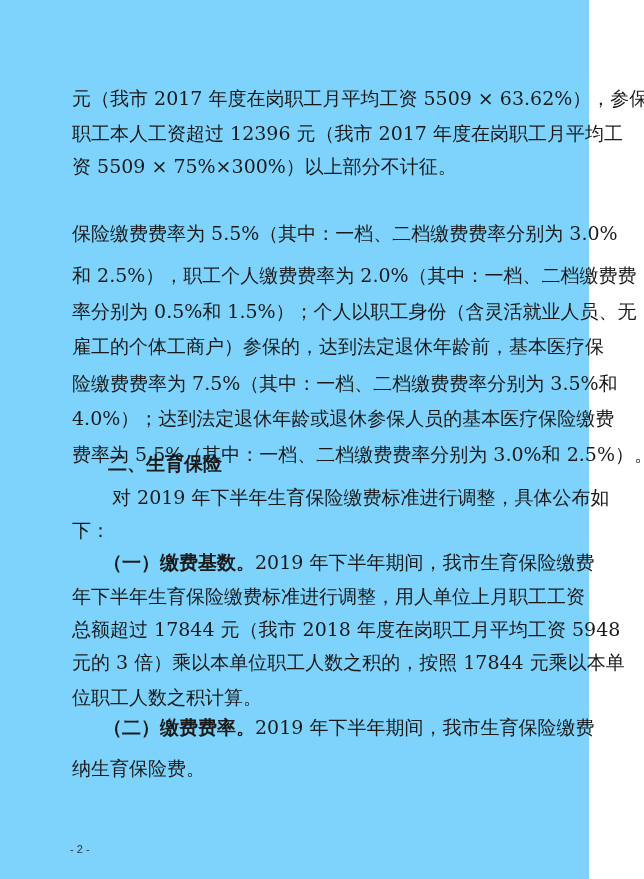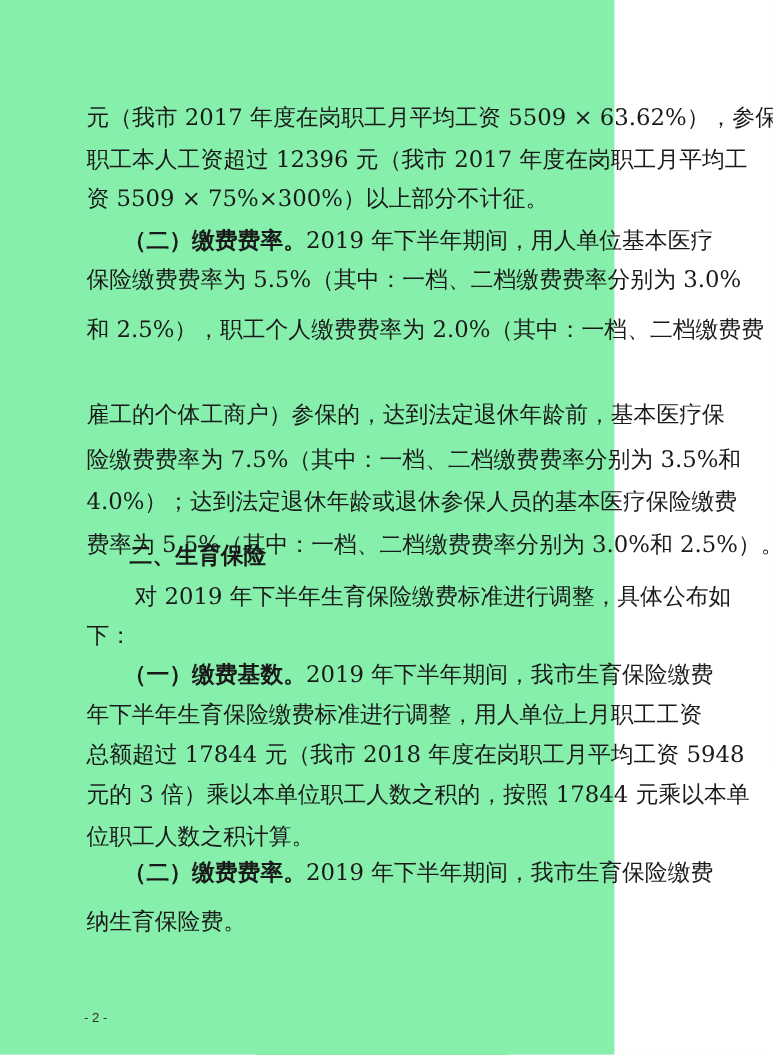--- a/index.html
+++ b/index.html
@@ -11,23 +11,23 @@
       width: 644px;
       height: 879px;
       position: relative;
       overflow: hidden;
       font-family: "DejaVu Serif", "Liberation Serif", serif;
       color: #1a1a1a;
     }
     .page {
       position: absolute;
       left: 0; top: 0;
-      width: 512px;
+      width: 589px;
       height: 879px;
-      background: #86efac;
+      background: #7dd3fc;
     }
     .line {
       position: absolute;
       left: 72px;
       width: 486px;
       height: 24px;
       line-height: 24px;
       font-size: 19px;
       white-space: nowrap;
       text-align: justify;
@@ -53,26 +53,24 @@
   </style>
 </head>
 <body>
 
 <div class="page">
 
   <div class="line" style="top:86px">元（我市 2017 年度在岗职工月平均工资 5509 × 63.62%），参保</div>
   <div class="line" style="top:121px">职工本人工资超过 12396 元（我市 2017 年度在岗职工月平均工</div>
   <div class="line last" style="top:154px">资 5509 × 75%×300%）以上部分不计征。</div>
 
-  <div class="line heading-indent" style="top:189px">
-    <span class="bold">（二）缴费费率。</span><span>2019 年下半年期间，用人单位基本医疗</span>
-  </div>
 
   <div class="line" style="top:221px">保险缴费费率为 5.5%（其中：一档、二档缴费费率分别为 3.0%</div>
   <div class="line" style="top:263px">和 2.5%），职工个人缴费费率为 2.0%（其中：一档、二档缴费费</div>
+  <div class="line" style="top:299px">率分别为 0.5%和 1.5%）；个人以职工身份（含灵活就业人员、无</div>
   <div class="line" style="top:334px">雇工的个体工商户）参保的，达到法定退休年龄前，基本医疗保</div>
   <div class="line" style="top:371px">险缴费费率为 7.5%（其中：一档、二档缴费费率分别为 3.5%和</div>
   <div class="line" style="top:406px">4.0%）；达到法定退休年龄或退休参保人员的基本医疗保险缴费</div>
   <div class="line" style="top:442px">费率为 5.5%（其中：一档、二档缴费费率分别为 3.0%和 2.5%）。</div>
 
   <div class="line last section-title" style="top:451px; left:108px; width:200px">二、生育保险</div>
 
   <div class="line indent" style="top:485px">对 2019 年下半年生育保险缴费标准进行调整，具体公布如</div>
   <div class="line last" style="top:518px">下：</div>
 

